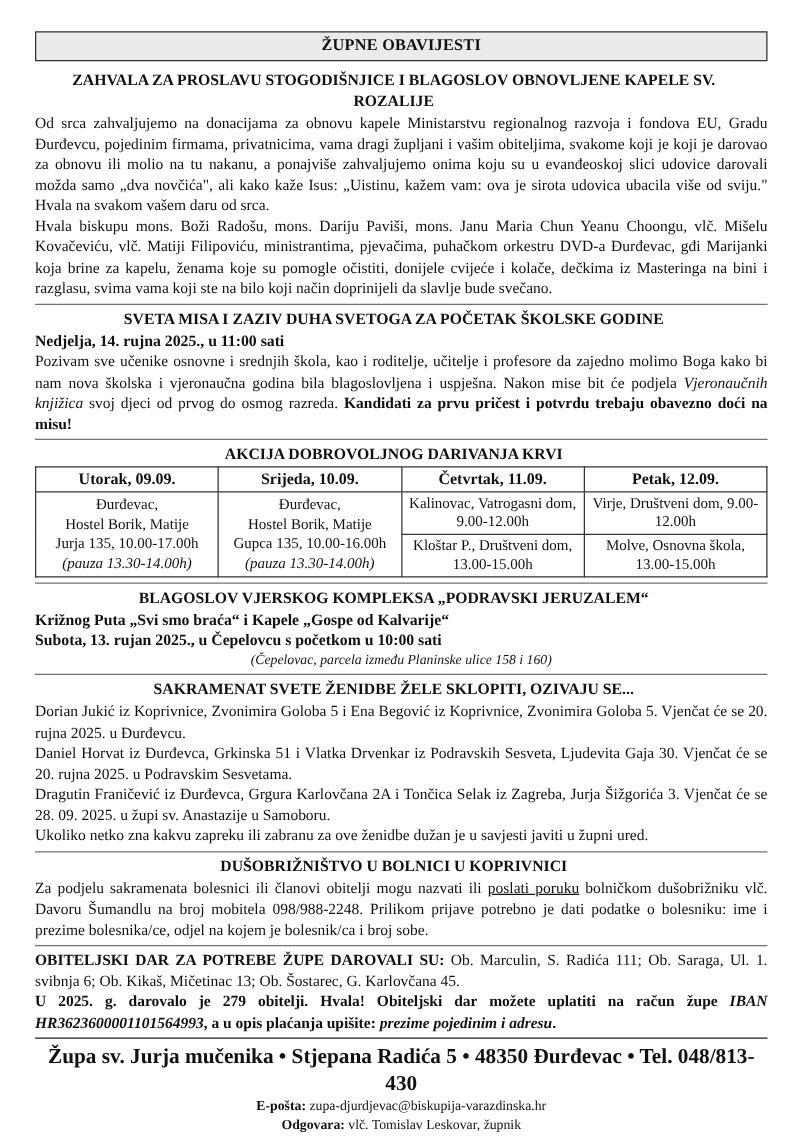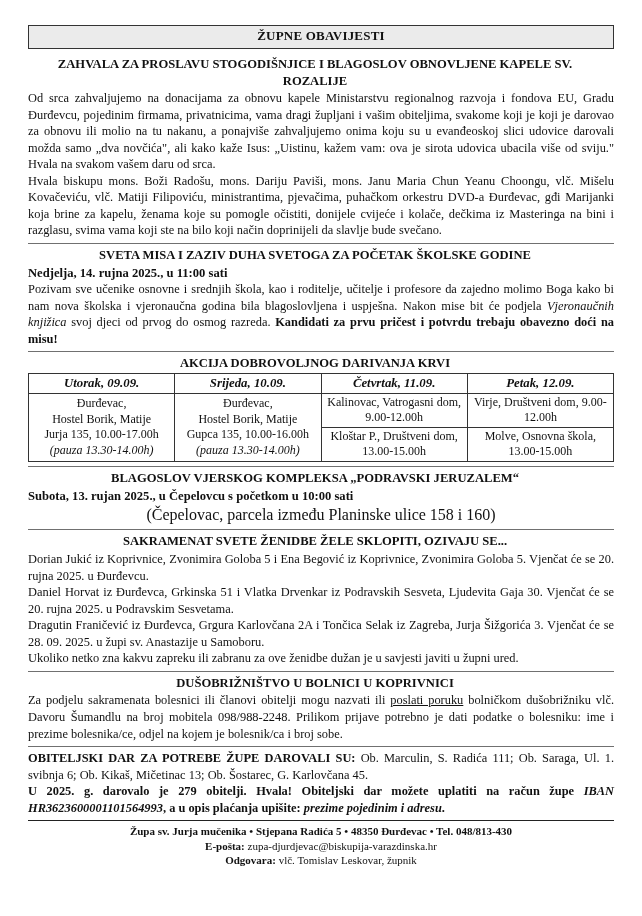--- a/index.html
+++ b/index.html
@@ -22,21 +22,21 @@
     letter-spacing:.2px;
   }
   .h{
     font-weight:bold;
     text-align:center;
     font-size:12.6px;
     line-height:1.32;
     margin:2px 12px 1px 0;
   }
   .sub{font-weight:bold;text-align:left;font-size:12.6px;line-height:1.32;}
-  .center{text-align:center;font-size:16px;line-height:1.32;}
+  .center{text-align:center;font-size:11px;line-height:1.32;font-style:italic;}
   p.body{
     margin:0;
     font-size:12.4px;
     line-height:1.335;
     text-align:justify;
   }
   .it{font-style:italic;}
   .bd{font-weight:bold;}
   .bi{font-weight:bold;font-style:italic;}
   .ul{text-decoration:underline;}
@@ -57,29 +57,29 @@
     margin-top:1px;
   }
   table.sched th, table.sched td{
     border:1px solid #333;
     font-size:12px;
     line-height:1.3;
     text-align:center;
     vertical-align:middle;
     padding:1px 3px;
   }
-  table.sched th{font-weight:bold;font-size:12.8px;padding:1px 2px;font-style:italic;}
+  table.sched th{font-weight:bold;font-size:12.8px;padding:1px 2px;}
   .cell-line{display:block;}
   .footer{
     text-align:center;
     font-size:11px;
     line-height:1.3;
     margin-top:2px;
   }
-  .footer .l1{font-weight:bold;font-size:11px;}
+  .footer .l1{font-weight:bold;font-size:17px;}
 </style>
 </head>
 <body>
 
 <div class="page">
 
   <div class="title-box">
     <span>ŽUPNE OBAVIJESTI</span>
   </div>
 
@@ -132,20 +132,21 @@
           <td>Molve, Osnovna škola, 13.00-15.00h</td>
         </tr>
       </tbody>
     </table>
   </section>
 
   <hr class="sep">
 
   <section>
     <div class="h">BLAGOSLOV VJERSKOG KOMPLEKSA „PODRAVSKI JERUZALEM“</div>
+    <div class="sub">Križnog Puta „Svi smo braća“ i Kapele „Gospe od Kalvarije“</div>
     <div class="sub">Subota, 13. rujan 2025., u Čepelovcu s početkom u 10:00 sati</div>
     <div class="center">(Čepelovac, parcela između Planinske ulice 158 i 160)</div>
   </section>
 
   <hr class="sep">
 
   <section>
     <div class="h">SAKRAMENAT SVETE ŽENIDBE ŽELE SKLOPITI, OZIVAJU SE...</div>
     <p class="body">Dorian Jukić iz Koprivnice, Zvonimira Goloba 5 i Ena Begović iz Koprivnice, Zvonimira Goloba 5. Vjenčat će se 20. rujna 2025. u Đurđevcu.</p>
     <p class="body">Daniel Horvat iz Đurđevca, Grkinska 51 i Vlatka Drvenkar iz Podravskih Sesveta, Ljudevita Gaja 30. Vjenčat će se 20. rujna 2025. u Podravskim Sesvetama.</p>

